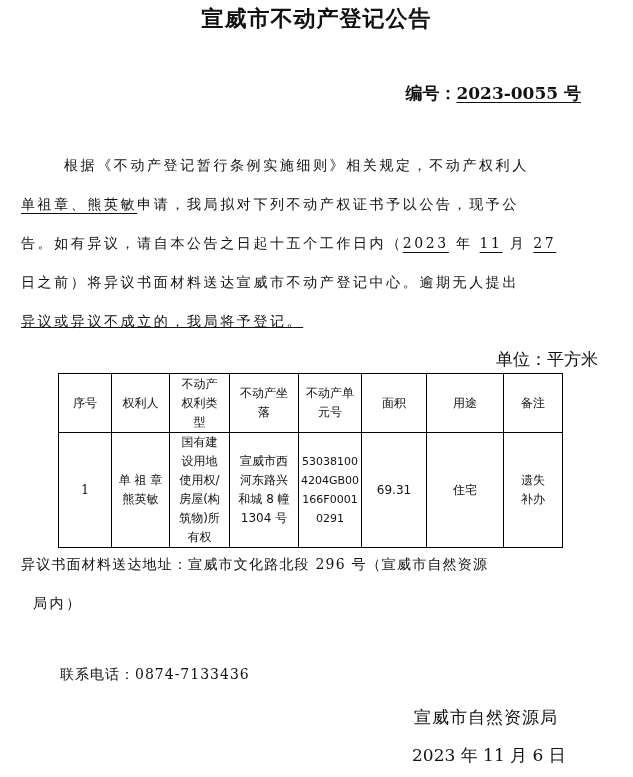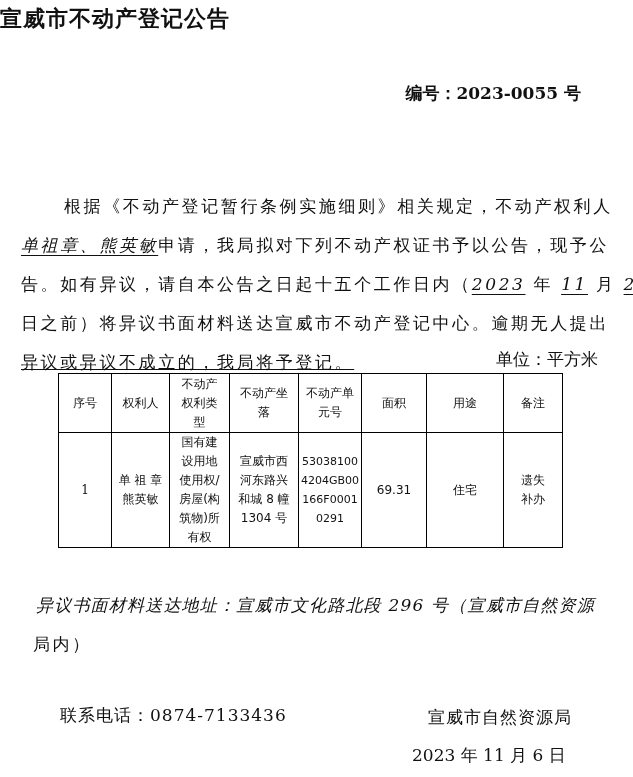--- a/index.html
+++ b/index.html
@@ -1,24 +1,24 @@
 <!DOCTYPE html>
 <html><head>
 <meta charset="utf-8">
 <style>
   html, body { margin: 0; padding: 0; background: #ffffff; }
   body { width: 633px; height: 777px; position: relative; overflow: hidden;
          font-family: "DejaVu Serif", "Liberation Serif", serif; color: #111; }
   .abs { position: absolute; white-space: nowrap; }
-  .title { left: 0; width: 633px; top: 4px; font-size: 22px;
+  .title { left: 0; width: 633px; top: 4px; text-align: center; font-size: 22px;
            font-weight: bold; font-family: "DejaVu Sans", "Liberation Sans", sans-serif; letter-spacing: 1px; }
   .docno { right: 52px; top: 82px; font-size: 17px; font-weight: bold; }
-  .docno .u { text-underline-offset: 3px; }
-  .para { font-size: 17px; letter-spacing: 2.6px; margin-top: 38px; }
-  .ul { text-decoration: underline; text-underline-offset: 4px; font-style: italic; }
+  .docno .u { text-decoration: underline; text-underline-offset: 3px; }
+  .para { font-size: 14px; letter-spacing: 2.6px; }
+  .ul { text-decoration: underline; text-underline-offset: 4px; }
   .unit { right: 35px; top: 348px; font-size: 17px; }
   table.reg { position: absolute; left: 58px; top: 373px; border-collapse: collapse;
               font-family: "DejaVu Sans", "Liberation Sans", sans-serif; font-size: 12px; }
   table.reg td, table.reg th { border: 1.5px solid #000; text-align: center; vertical-align: middle;
               font-weight: normal; padding: 0; line-height: 19px; }
   table.reg tr.head td { height: 58px; }
   table.reg tr.body td { height: 113px; text-align: center; }
   .small { font-size: 17px; }
 </style>
 </head>
@@ -103,20 +103,20 @@
     <td><span>69.31</span></td>
     <td><span>住宅</span></td>
     <td>
           <div>遗失</div>
           <div>补办</div>
         </td>
   </tr>
 </tbody>
   </table>
 
-<div class="abs para" style="left:36px; top:556px; letter-spacing:1.2px;font-style:italic;">异议书面材料送达地址：宣威市文化路北段 296 号（宣威市自然资源</div>
+<div class="abs para" style="left:21px; top:556px; letter-spacing:1.2px;">异议书面材料送达地址：宣威市文化路北段 296 号（宣威市自然资源</div>
 <div class="abs para" style="left:33px; top:595px;">局内）</div>
 <div class="abs para" style="left:60px; top:666px; letter-spacing:1px;">
   <span>联系电话：</span><span>0874-7133436</span>
 </div>
 
-<div class="abs small" style="left:428px; top:706px; letter-spacing:1px;">宣威市自然资源局</div>
+<div class="abs small" style="left:414px; top:706px; letter-spacing:1px;">宣威市自然资源局</div>
 <div class="abs small" style="left:412px; top:744px;">2023 年 11 月 6 日</div>
 
 </body></html>

